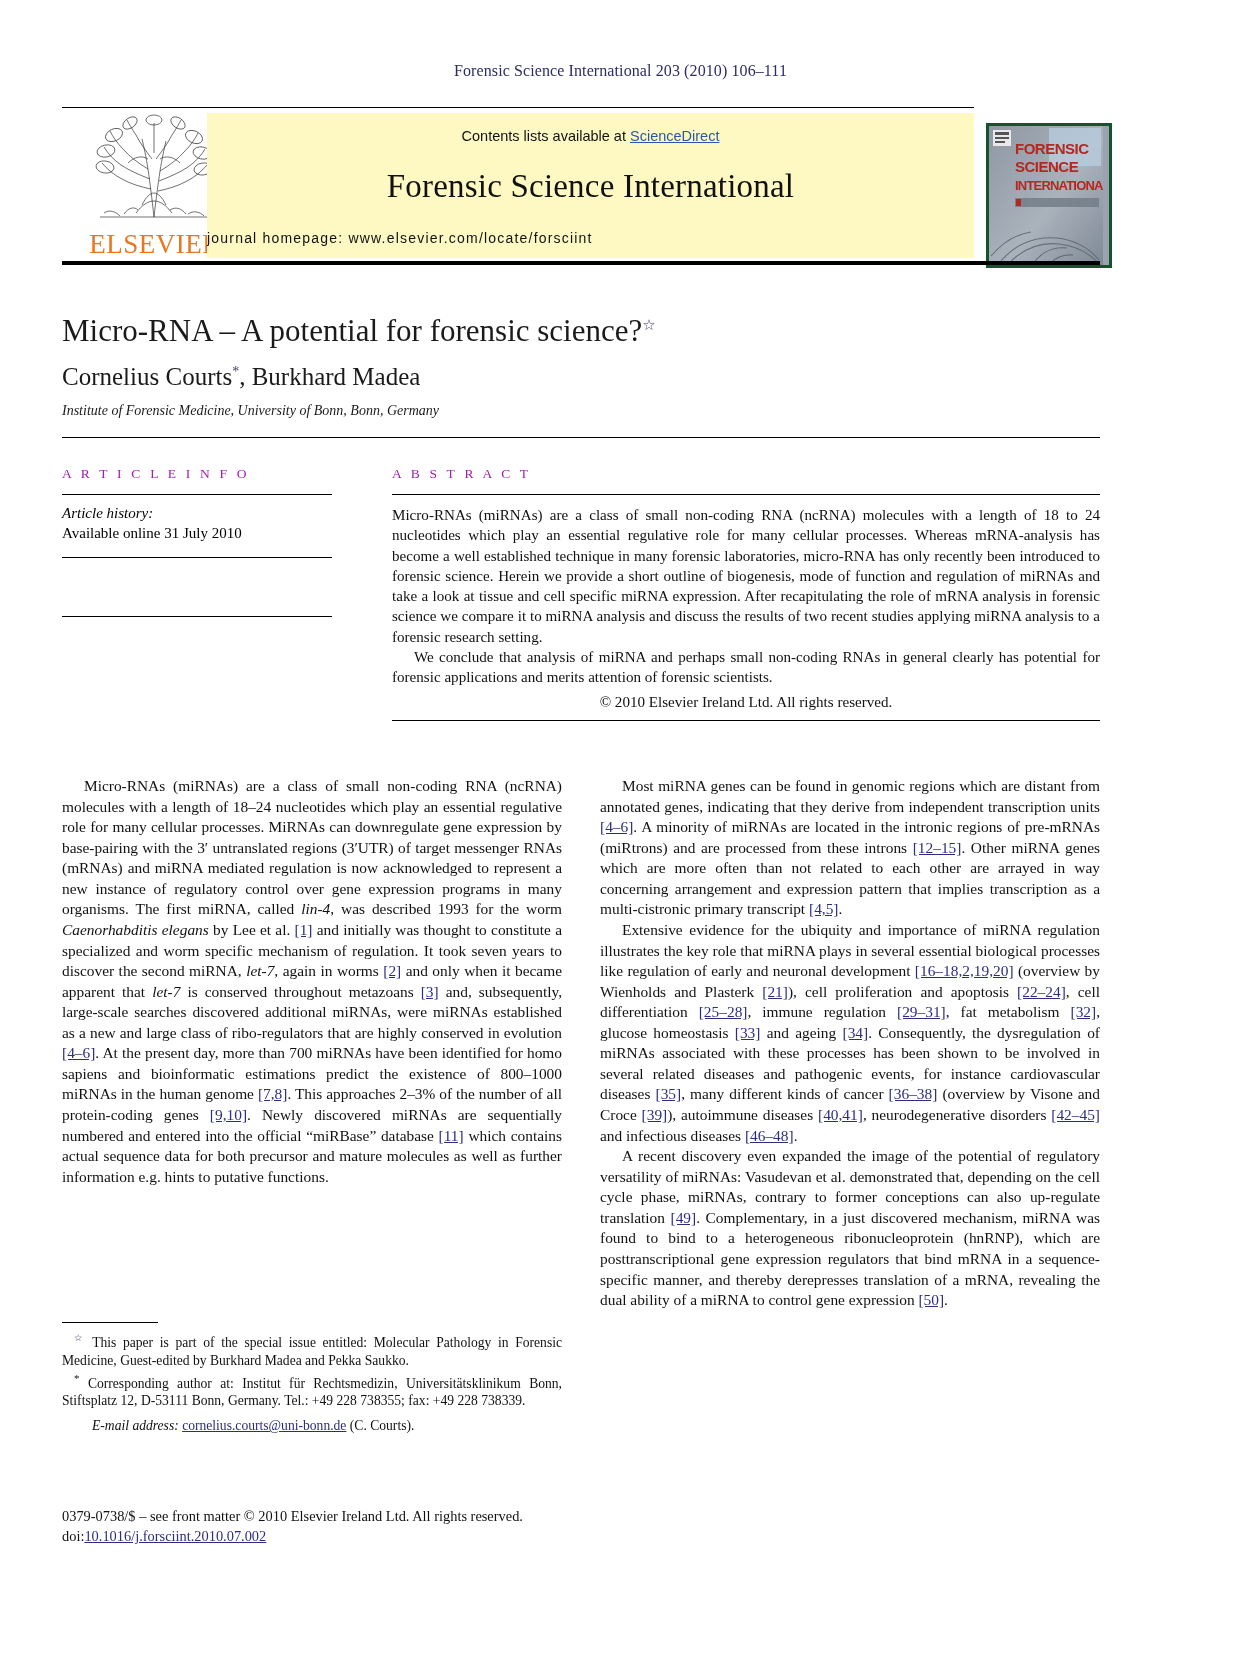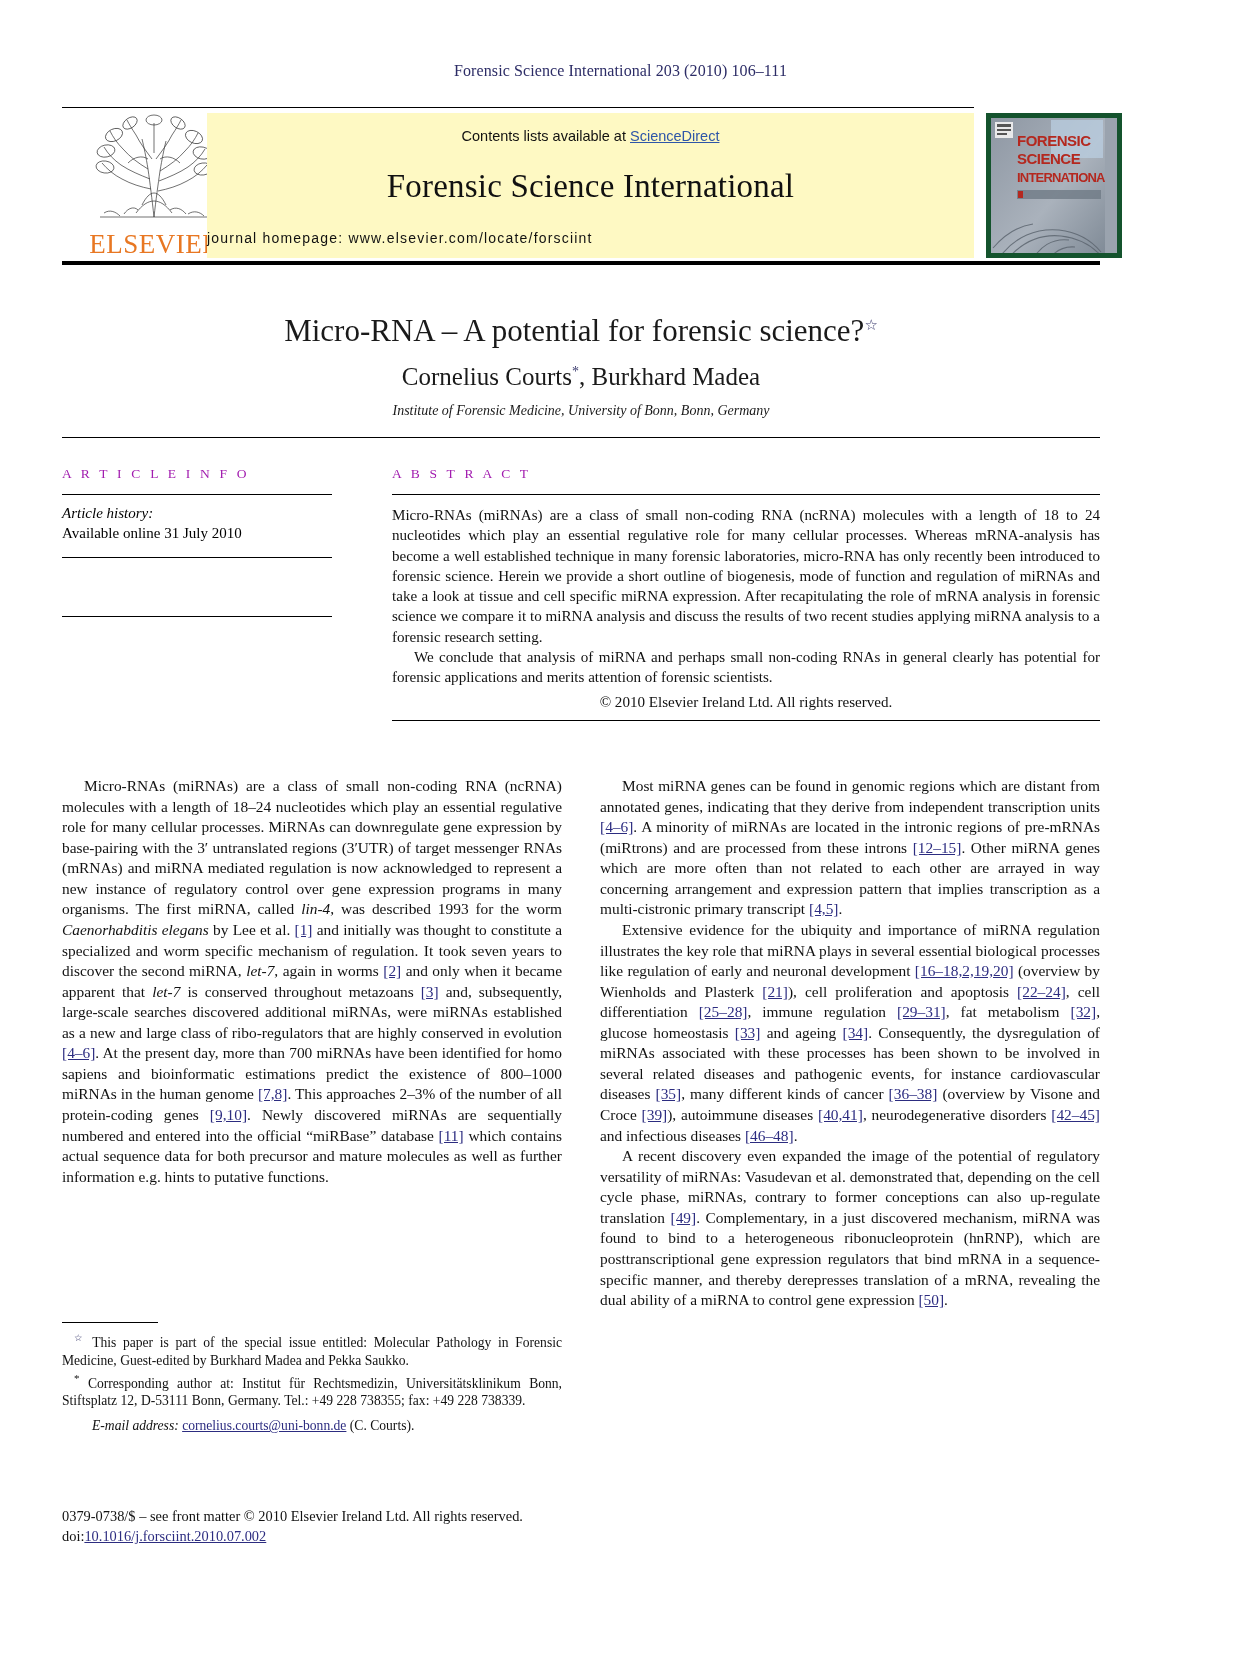--- a/index.html
+++ b/index.html
@@ -123,37 +123,36 @@
     left: 0;
     width: 100%;
     text-align: left;
     font-family: "Liberation Sans", sans-serif;
     font-size: 14px;
     letter-spacing: 1.2px;
     color: #111;
   }
   .cover-thumb {
     position: absolute;
-    top: 6px;
+    top: 16px;
     left: 924px;
-    width: 136px;
+    width: 126px;
     height: 145px;
-    border: 5px solid #14532d;
+    border: 3px solid #14532d;
     box-sizing: border-box;
     overflow: hidden;
     background: #9aa3ae;
   }
 
   
   .title-block {
     position: absolute;
     top: 312px;
     left: 62px;
     width: 1038px;
-    text-align: center;
   }
   .article-title {
     font-family: "Liberation Serif", serif;
     font-size: 31px;
     font-weight: 400;
     color: #1a1a1a;
     margin: 0;
     line-height: 1.2;
   }
   .title-star {

